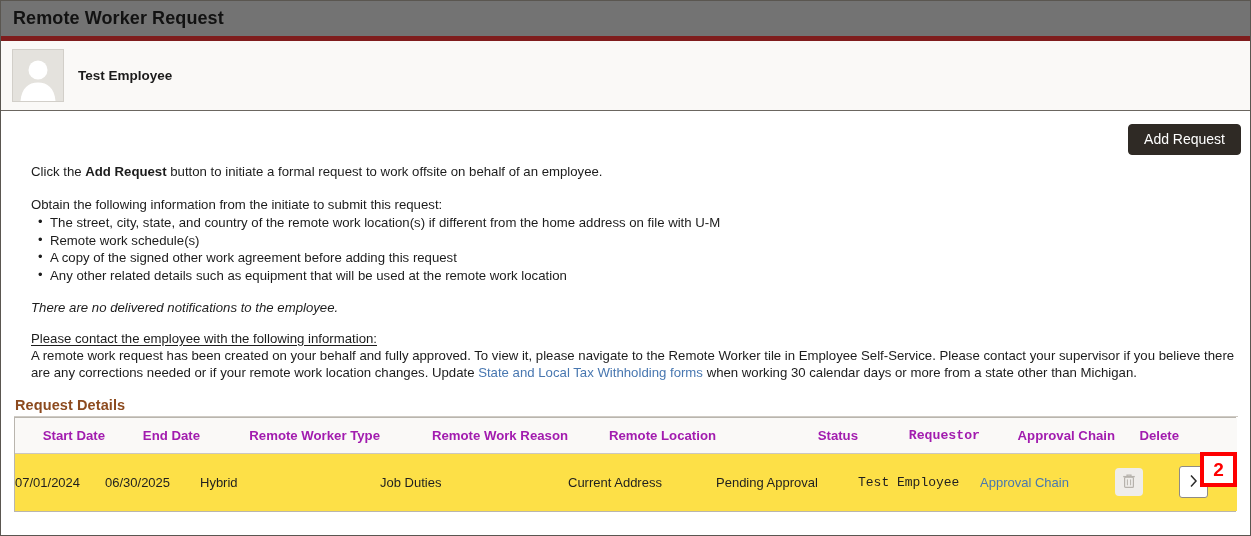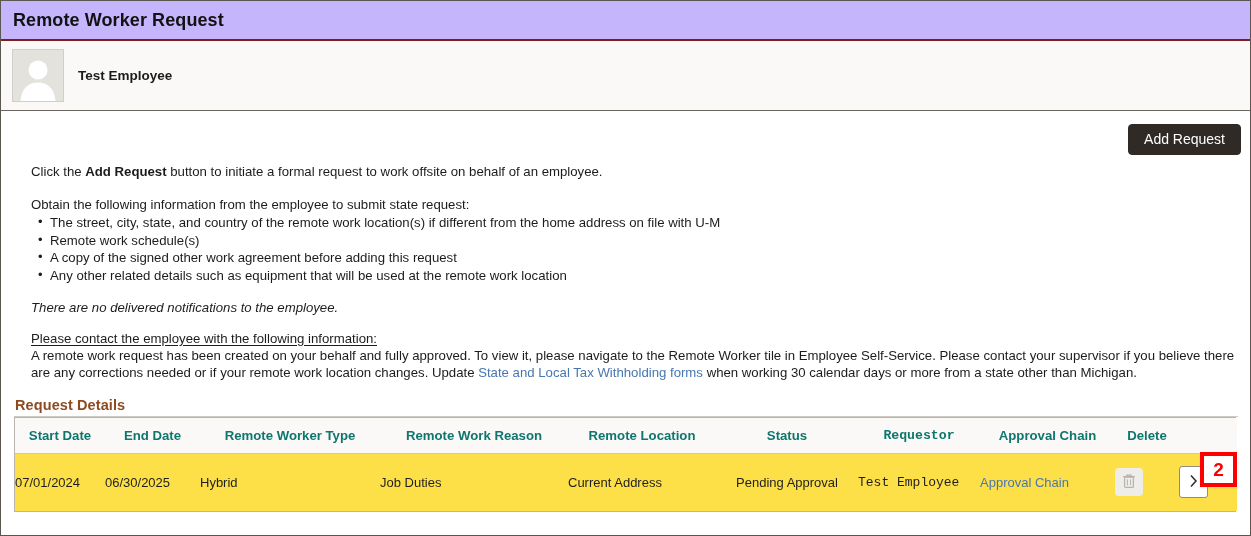--- a/index.html
+++ b/index.html
@@ -19,22 +19,22 @@
     height: 536px;
     box-sizing: border-box;
     border: 1px solid #5a5650;
     background: #ffffff;
     overflow: hidden;
   }
 
   
   .titlebar {
     height: 40px;
-    background: #c4b5fd;
-    border-bottom: 2px solid #7f1d1d;
+    background: #737373;
+    border-bottom: 5px solid #7f1d1d;
     display: flex;
     align-items: center;
     padding: 0 0 0 12px;
     box-sizing: border-box;
   }
   .titlebar .title {
     font-size: 18px;
     font-weight: bold;
     color: #121212;
     letter-spacing: 0.1px;
@@ -160,43 +160,43 @@
     border: 1px solid #b9b5ae;
     background: #ffffff;
   }
   table.grid {
     width: 100%;
     border-collapse: collapse;
     table-layout: fixed;
   }
   table.grid thead th {
     background: #faf9f7;
-    text-align: center;
+    text-align: right;
     font-size: 13.2px;
     font-weight: bold;
-    color: #0f766e;
+    color: #a21caf;
     padding: 10px 0 10px 0;
     border-bottom: 1px solid #cbc7c0;
     vertical-align: middle;
     white-space: nowrap;
   }
   table.grid tbody td {
     font-size: 13px;
     color: #1f1f1f;
     padding: 12px 0 13px 0;
     vertical-align: middle;
     background: #fde047;
     white-space: nowrap;
   }
   th.c1, td.c1 { width: 90px; padding-left: 8px; }
   th.c2, td.c2 { width: 95px; }
   th.c3, td.c3 { width: 180px; }
   th.c4, td.c4 { width: 188px; }
   th.c5, td.c5 { width: 148px; }
-  th.c6, td.c6 { width: 142px; text-align: center; }
+  th.c6, td.c6 { width: 142px; }
   th.c7, td.c7 { width: 122px; font-family: Liberation Mono, monospace; }
   th.c8, td.c8 { width: 135px; }
   th.c9, td.c9 { width: 64px; }
   th.c10, td.c10 { width: 58px; }
 
   .cell-approval-link {
     color: #4877b0;
     text-decoration: none;
     cursor: pointer;
   }
@@ -276,21 +276,21 @@
     <div class="btn-row">
       <button class="btn-add">Add Request</button>
     </div>
 
     <div class="body-text">
 
       <div class="p1">
         <span>Click the </span><b class="inline-strong">Add Request</b><span> button to initiate a formal request to work offsite on behalf of an employee.</span>
       </div>
 
-      <div class="p-gap">Obtain the following information from the employee to submit state request:</div>
+      <div class="p-gap">Obtain the following information from the initiate to submit this request:</div>
 
       <ul class="bullets">
         <li>The street, city, state, and country of the remote work location(s) if different from the home address on file with U-M</li>
         <li>Remote work schedule(s)</li>
         <li>A copy of the signed other work agreement before adding this request</li>
         <li>Any other related details such as equipment that will be used at the remote work location</li>
       </ul>
 
       <div class="p-gap2">There are no delivered notifications to the employee.</div>
 

